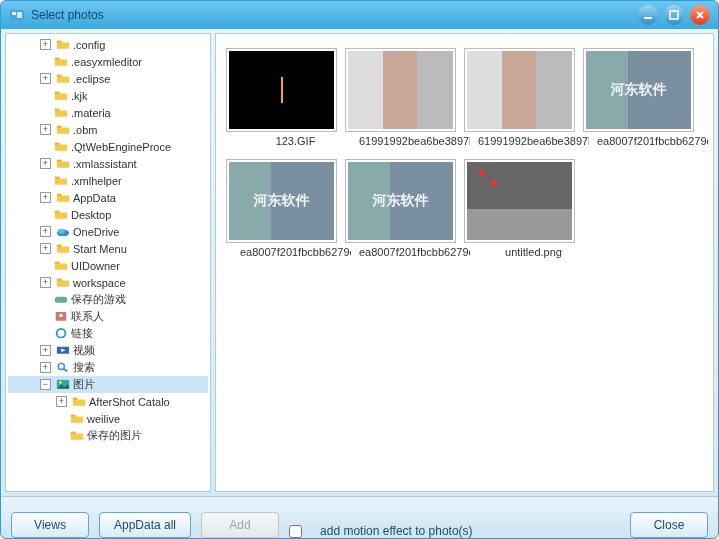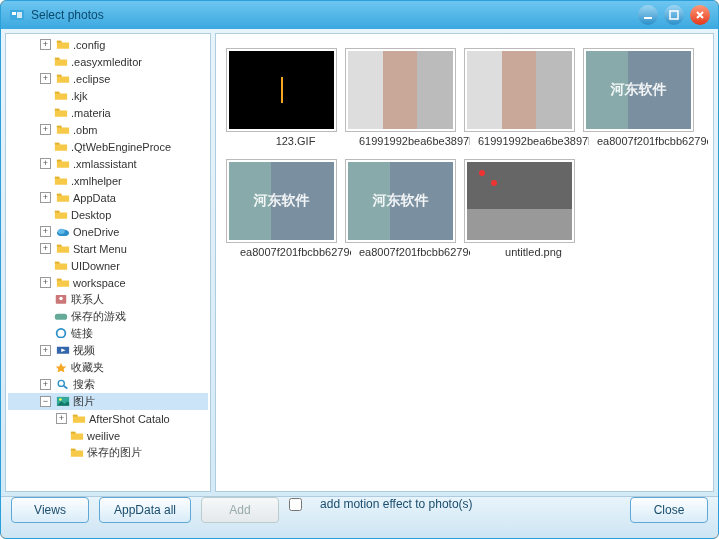--- a/index.html
+++ b/index.html
@@ -30,21 +30,21 @@
 .thumb-img { width: 100%; height: 100%; background: #888; display: flex; align-items: center; justify-content: center; }
 .thumb.t0 .thumb-img { background: #000; }
 .thumb.t0 .thumb-img::after { content:""; width:2px; height:26px; background:#f5a623; }
 .thumb.t1 .thumb-img, .thumb.t2 .thumb-img { background: linear-gradient(90deg,#ddd 0 33%,#c9a89a 33% 66%,#bbb 66% 100%); }
 .thumb.t3 .thumb-img, .thumb.t4 .thumb-img, .thumb.t5 .thumb-img { background: linear-gradient(90deg,#8aa 0 40%,#7a8fa0 40% 100%); position: relative; }
 .thumb.t3 .thumb-img::after, .thumb.t4 .thumb-img::after, .thumb.t5 .thumb-img::after { content:"河东软件"; color:#fff; font-size:14px; font-weight:bold; opacity:.9; }
 .thumb.t6 .thumb-img { background: linear-gradient(to bottom,#666 0 60%,#999 60% 100%); position:relative; }
 .thumb.t6 .thumb-img::before { content:""; position:absolute; left:12px; top:8px; width:6px; height:6px; background:#e33; border-radius:50%; }
 .thumb.t6 .thumb-img::after { content:""; position:absolute; left:24px; top:18px; width:6px; height:6px; background:#e33; border-radius:50%; }
 .thumb-name { text-align: center; font-size: 11px; color: #333; margin-top: 3px; line-height: 1.25; width: 111px; overflow: hidden; margin-left: 28px; }
-.footer { height: 42px; background: linear-gradient(to bottom, #e8f4fb, #cde5f3); border-top: 1px solid #aecbe0; display: flex; align-items: flex-start; padding: 0 10px; gap: 10px; }
+.footer { height: 42px; background: linear-gradient(to bottom, #e8f4fb, #cde5f3); border-top: 1px solid #aecbe0; display: flex; align-items: flex-end; padding: 0 10px; gap: 10px; }
 .btn { min-width: 78px; height: 26px; border: 1px solid #5fa8d6; border-radius: 4px; background: linear-gradient(to bottom,#fdfeff,#d8ecf8); color: #1a4d6e; font-size: 12px; cursor: pointer; padding: 0 14px; }
 .btn:disabled { color: #9aa; border-color: #bcc; background: linear-gradient(to bottom,#f6f8f9,#e4e9ec); cursor: default; }
 .chk { display: flex; align-items: center; gap: 18px; color: #1a4d6e; font-size: 12px; }
 .chk input { width:13px; height:13px; accent-color:#2b8fc9; }
 .footer .spacer { flex:1; }
 </style>
 </head>
 <body>
 
 <div class="window">
@@ -211,57 +211,49 @@
             <span class="folder-icon"><svg viewBox="0 0 16 12">
                 <path d="M1 2 L6 2 L7 4 L15 4 L15 11 L1 11 Z" fill="#f7c948"></path>
                 <rect x="1" y="2" width="5" height="2" fill="#e0b030"></rect>
               </svg></span>
             <span class="tree-label">workspace</span>
           </div>
           <div class="tree-node">
             <span class="indent" style="width: 32px;"></span>
             <span class="tree-gap"></span>
             <span class="folder-icon"><svg viewBox="0 0 16 12">
+                <rect x="1" y="3" width="14" height="7" rx="3" fill="#6a9"></rect>
+              </svg></span>
+            <span class="tree-label">保存的游戏</span>
+          </div>
+          <div class="tree-node">
+            <span class="indent" style="width: 32px;"></span>
+            <span class="tree-gap"></span>
+            <span class="folder-icon"><svg viewBox="0 0 16 12">
                 <rect x="2" y="1" width="12" height="10" rx="1" fill="#c77"></rect>
                 <circle cx="8" cy="5" r="2" fill="#fff"></circle>
               </svg></span>
             <span class="tree-label">联系人</span>
           </div>
           <div class="tree-node">
             <span class="indent" style="width: 32px;"></span>
             <span class="tree-gap"></span>
             <span class="folder-icon"><svg viewBox="0 0 16 12">
-                <rect x="1" y="3" width="14" height="7" rx="3" fill="#6a9"></rect>
-              </svg></span>
-            <span class="tree-label">保存的游戏</span>
-          </div>
-          <div class="tree-node">
-            <span class="indent" style="width: 32px;"></span>
-            <span class="tree-gap"></span>
-            <span class="folder-icon"><svg viewBox="0 0 16 12">
                 <circle cx="8" cy="6" r="5" fill="none" stroke="#2b8fc9" stroke-width="2"></circle>
               </svg></span>
             <span class="tree-label">链接</span>
           </div>
           <div class="tree-node">
             <span class="indent" style="width: 32px;"></span>
             <span class="tree-exp">+</span>
             <span class="folder-icon"><svg viewBox="0 0 16 12">
                 <rect x="1" y="2" width="14" height="8" fill="#36a"></rect>
                 <path d="M6 4 L11 6 L6 8 Z" fill="#fff"></path>
               </svg></span>
             <span class="tree-label">视频</span>
-          </div>
-          <div class="tree-node">
-            <span class="indent" style="width: 32px;"></span>
-            <span class="tree-gap"></span>
-            <span class="folder-icon"><svg viewBox="0 0 16 12">
-                <path d="M8 1 L10 5 L14 5 L11 8 L12 12 L8 10 L4 12 L5 8 L2 5 L6 5 Z" fill="#f5a623"></path>
-              </svg></span>
-            <span class="tree-label">收藏夹</span>
           </div>
           <div class="tree-node">
             <span class="indent" style="width: 32px;"></span>
             <span class="tree-exp">+</span>
             <span class="folder-icon"><svg viewBox="0 0 16 12">
                 <circle cx="6" cy="5" r="3.5" fill="none" stroke="#2b8fc9" stroke-width="1.5"></circle>
                 <line x1="9" y1="8" x2="13" y2="11" stroke="#2b8fc9" stroke-width="2"></line>
               </svg></span>
             <span class="tree-label">搜索</span>
           </div>

